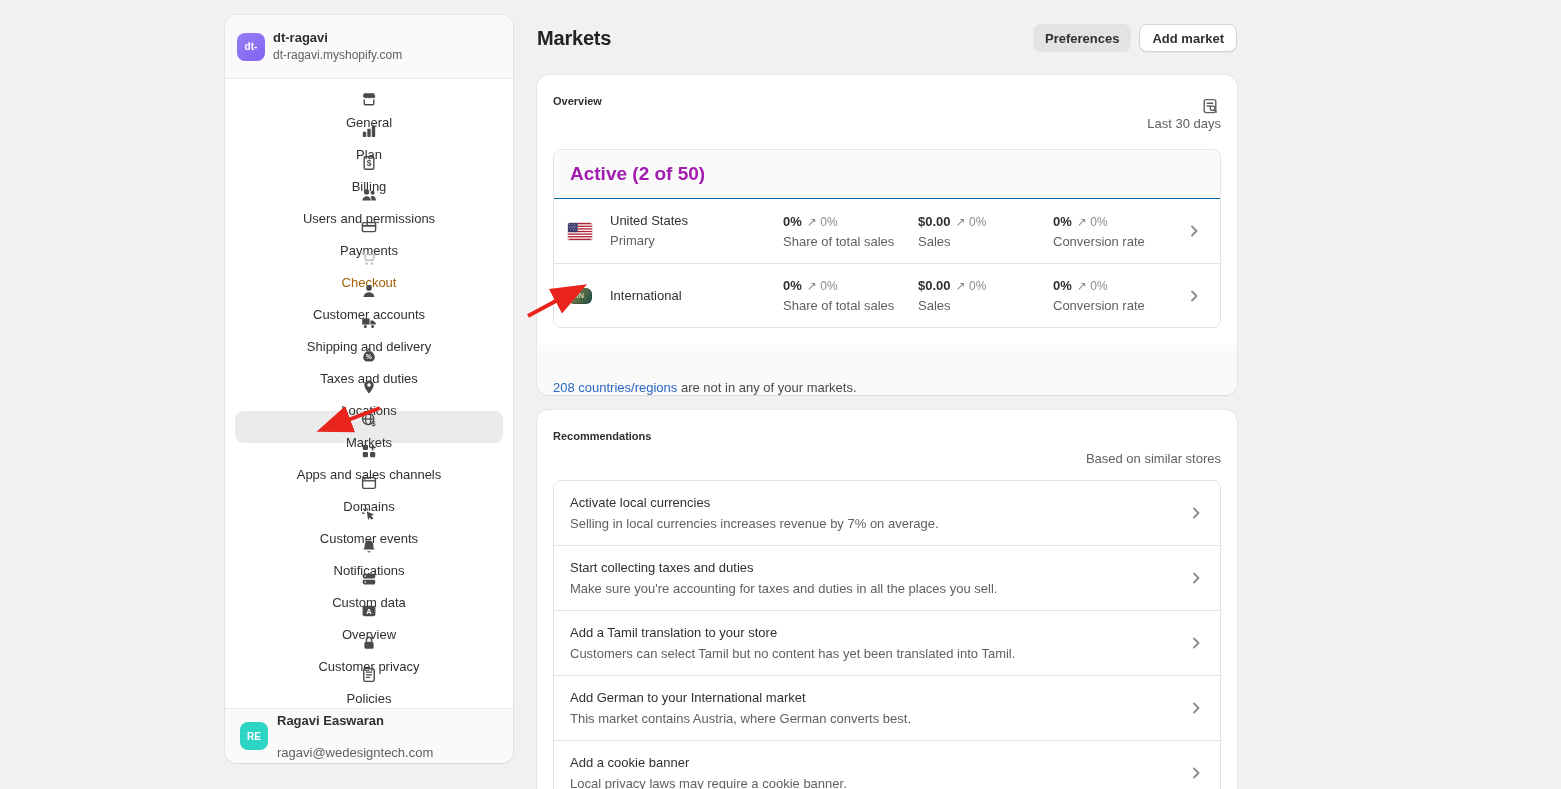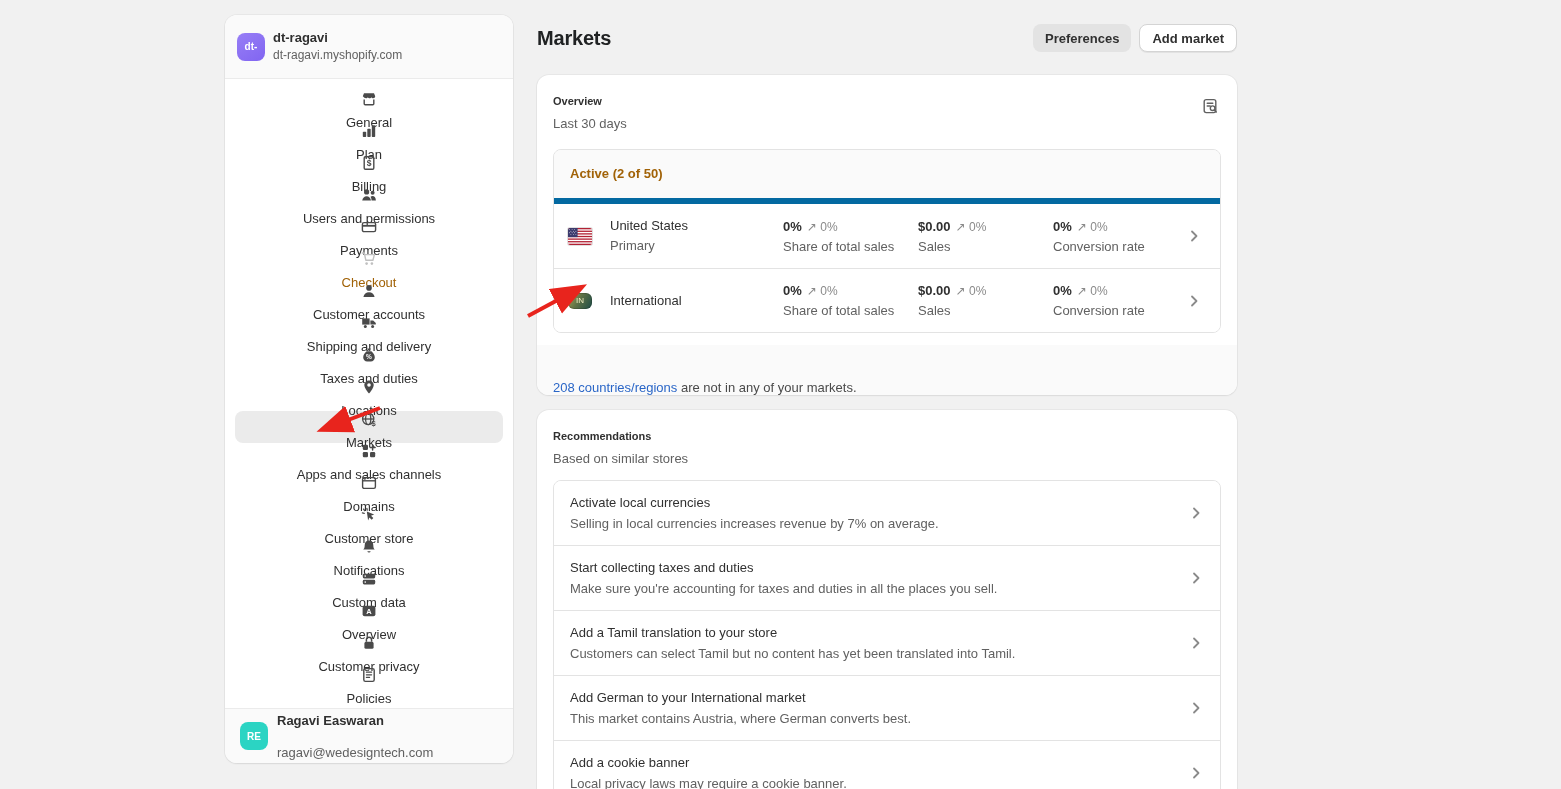--- a/index.html
+++ b/index.html
@@ -65,29 +65,29 @@
                box-shadow:0 1px 0 rgba(0,0,0,.06); }
 
   .card {
     position:absolute; left:537px; width:700px; background:#fff; border-radius:12px;
     box-shadow:0 1px 2px rgba(0,0,0,.06), 0 0 0 1px rgba(0,0,0,.04);
   }
   #overview-card { top:75px; height:320px; }
   #reco-card { top:410px; height:420px; }
   .card-pad { padding:16px 16px 0 16px; }
   .card-title { font-size:11px; font-weight:700; color:#303030; line-height:20px; }
-  .card-sub { font-size:13px; color:#616161; line-height:18px; margin-top:4px; }
+  .card-sub { font-size:13px; color:#616161; line-height:18px; margin-top:4px;text-align:right; }
 
   .report-btn { position:absolute; top:22px; right:16px; width:20px; height:20px; cursor:pointer; }
   .report-btn svg { width:20px; height:20px; display:block; }
 
   .inner-box { margin-top:16px; border:1px solid #e3e3e3; border-radius:8px; overflow:hidden; }
   .active-header {
-    padding:15px 16px; background:#fafafa; border-bottom:6px solid #0369a1;
-    font-size:13px; font-weight:700; color:#a16207; line-height:18px;
+    padding:15px 16px; background:#fafafa; border-bottom:1px solid #0369a1;
+    font-size:19px; font-weight:700; color:#a21caf; line-height:18px;
   }
   .market-row {
     display:grid; grid-template-columns:215px 135px 135px 1fr 20px;
     align-items:center; padding:12px 14px; min-height:64px; cursor:pointer; background:#fff;
   }
   .market-row + .market-row { border-top:1px solid #e3e3e3; }
   .m-id { display:flex; align-items:center; gap:18px; }
   .flag-us { width:24px; height:17px; border-radius:2px; overflow:hidden; flex:0 0 auto;
              box-shadow:0 0 0 1px rgba(0,0,0,.12); }
   .flag-us svg { display:block; }
@@ -283,21 +283,21 @@
       </div>
       <div class="nav-item">
         <span class="nico">
             <svg viewBox="0 0 16 16">
               <path fill="currentColor" d="M5.8 4.6l7.4 2.9-3.2 1.3 2.3 2.3-1.6 1.6-2.3-2.3-1.3 3.2z"></path>
               <g stroke="currentColor" stroke-width="1.3" stroke-linecap="round">
                 <path d="M2.6 2.1l1 1.5M1.4 5.9l1.8.4M5.9 1.3l.3 1.8"></path>
               </g>
             </svg>
           </span>
-        <span>Customer store</span>
+        <span>Customer events</span>
       </div>
       <div class="nav-item">
         <span class="nico">
             <svg viewBox="0 0 16 16">
               <path fill="currentColor" d="M8 1.6c2.7 0 4.3 2 4.3 4.6 0 2.9.8 3.7 1.5 4.4H2.2c.7-.7 1.5-1.5 1.5-4.4C3.7 3.6 5.3 1.6 8 1.6z"></path>
               <path fill="currentColor" d="M6.3 12.2a1.8 1.8 0 0 0 3.4 0z"></path>
             </svg>
           </span>
         <span>Notifications</span>
       </div>

